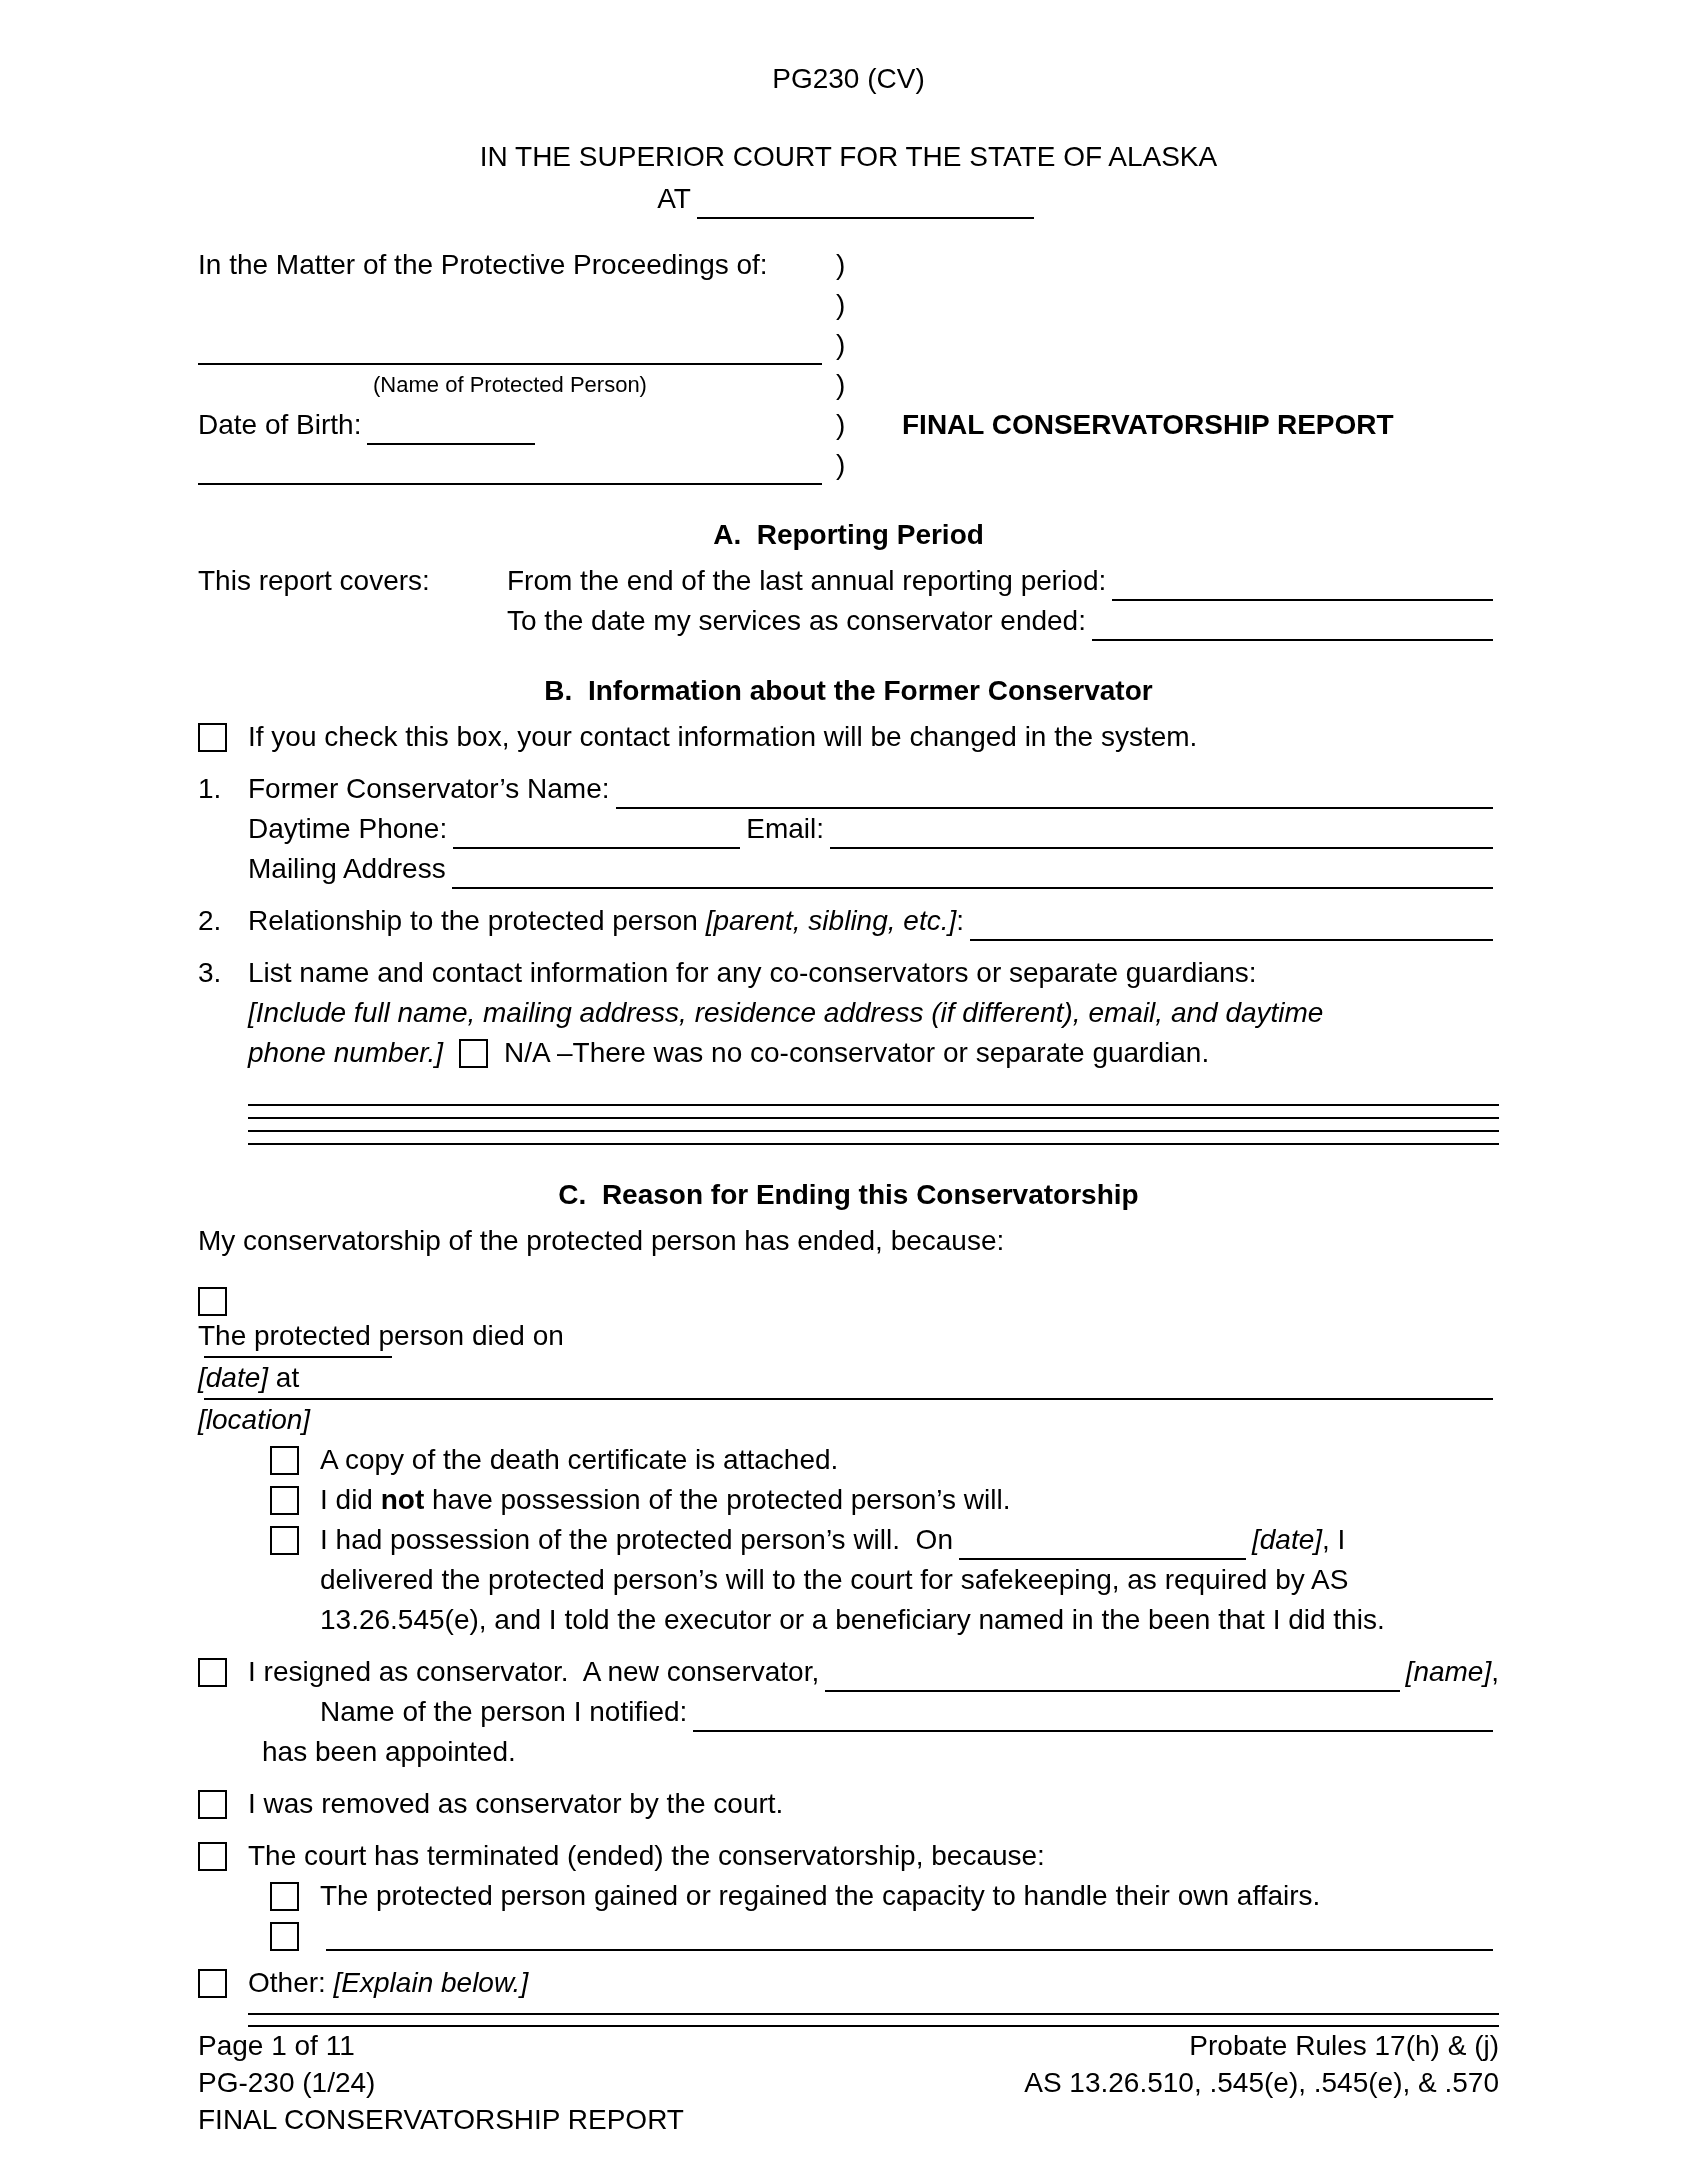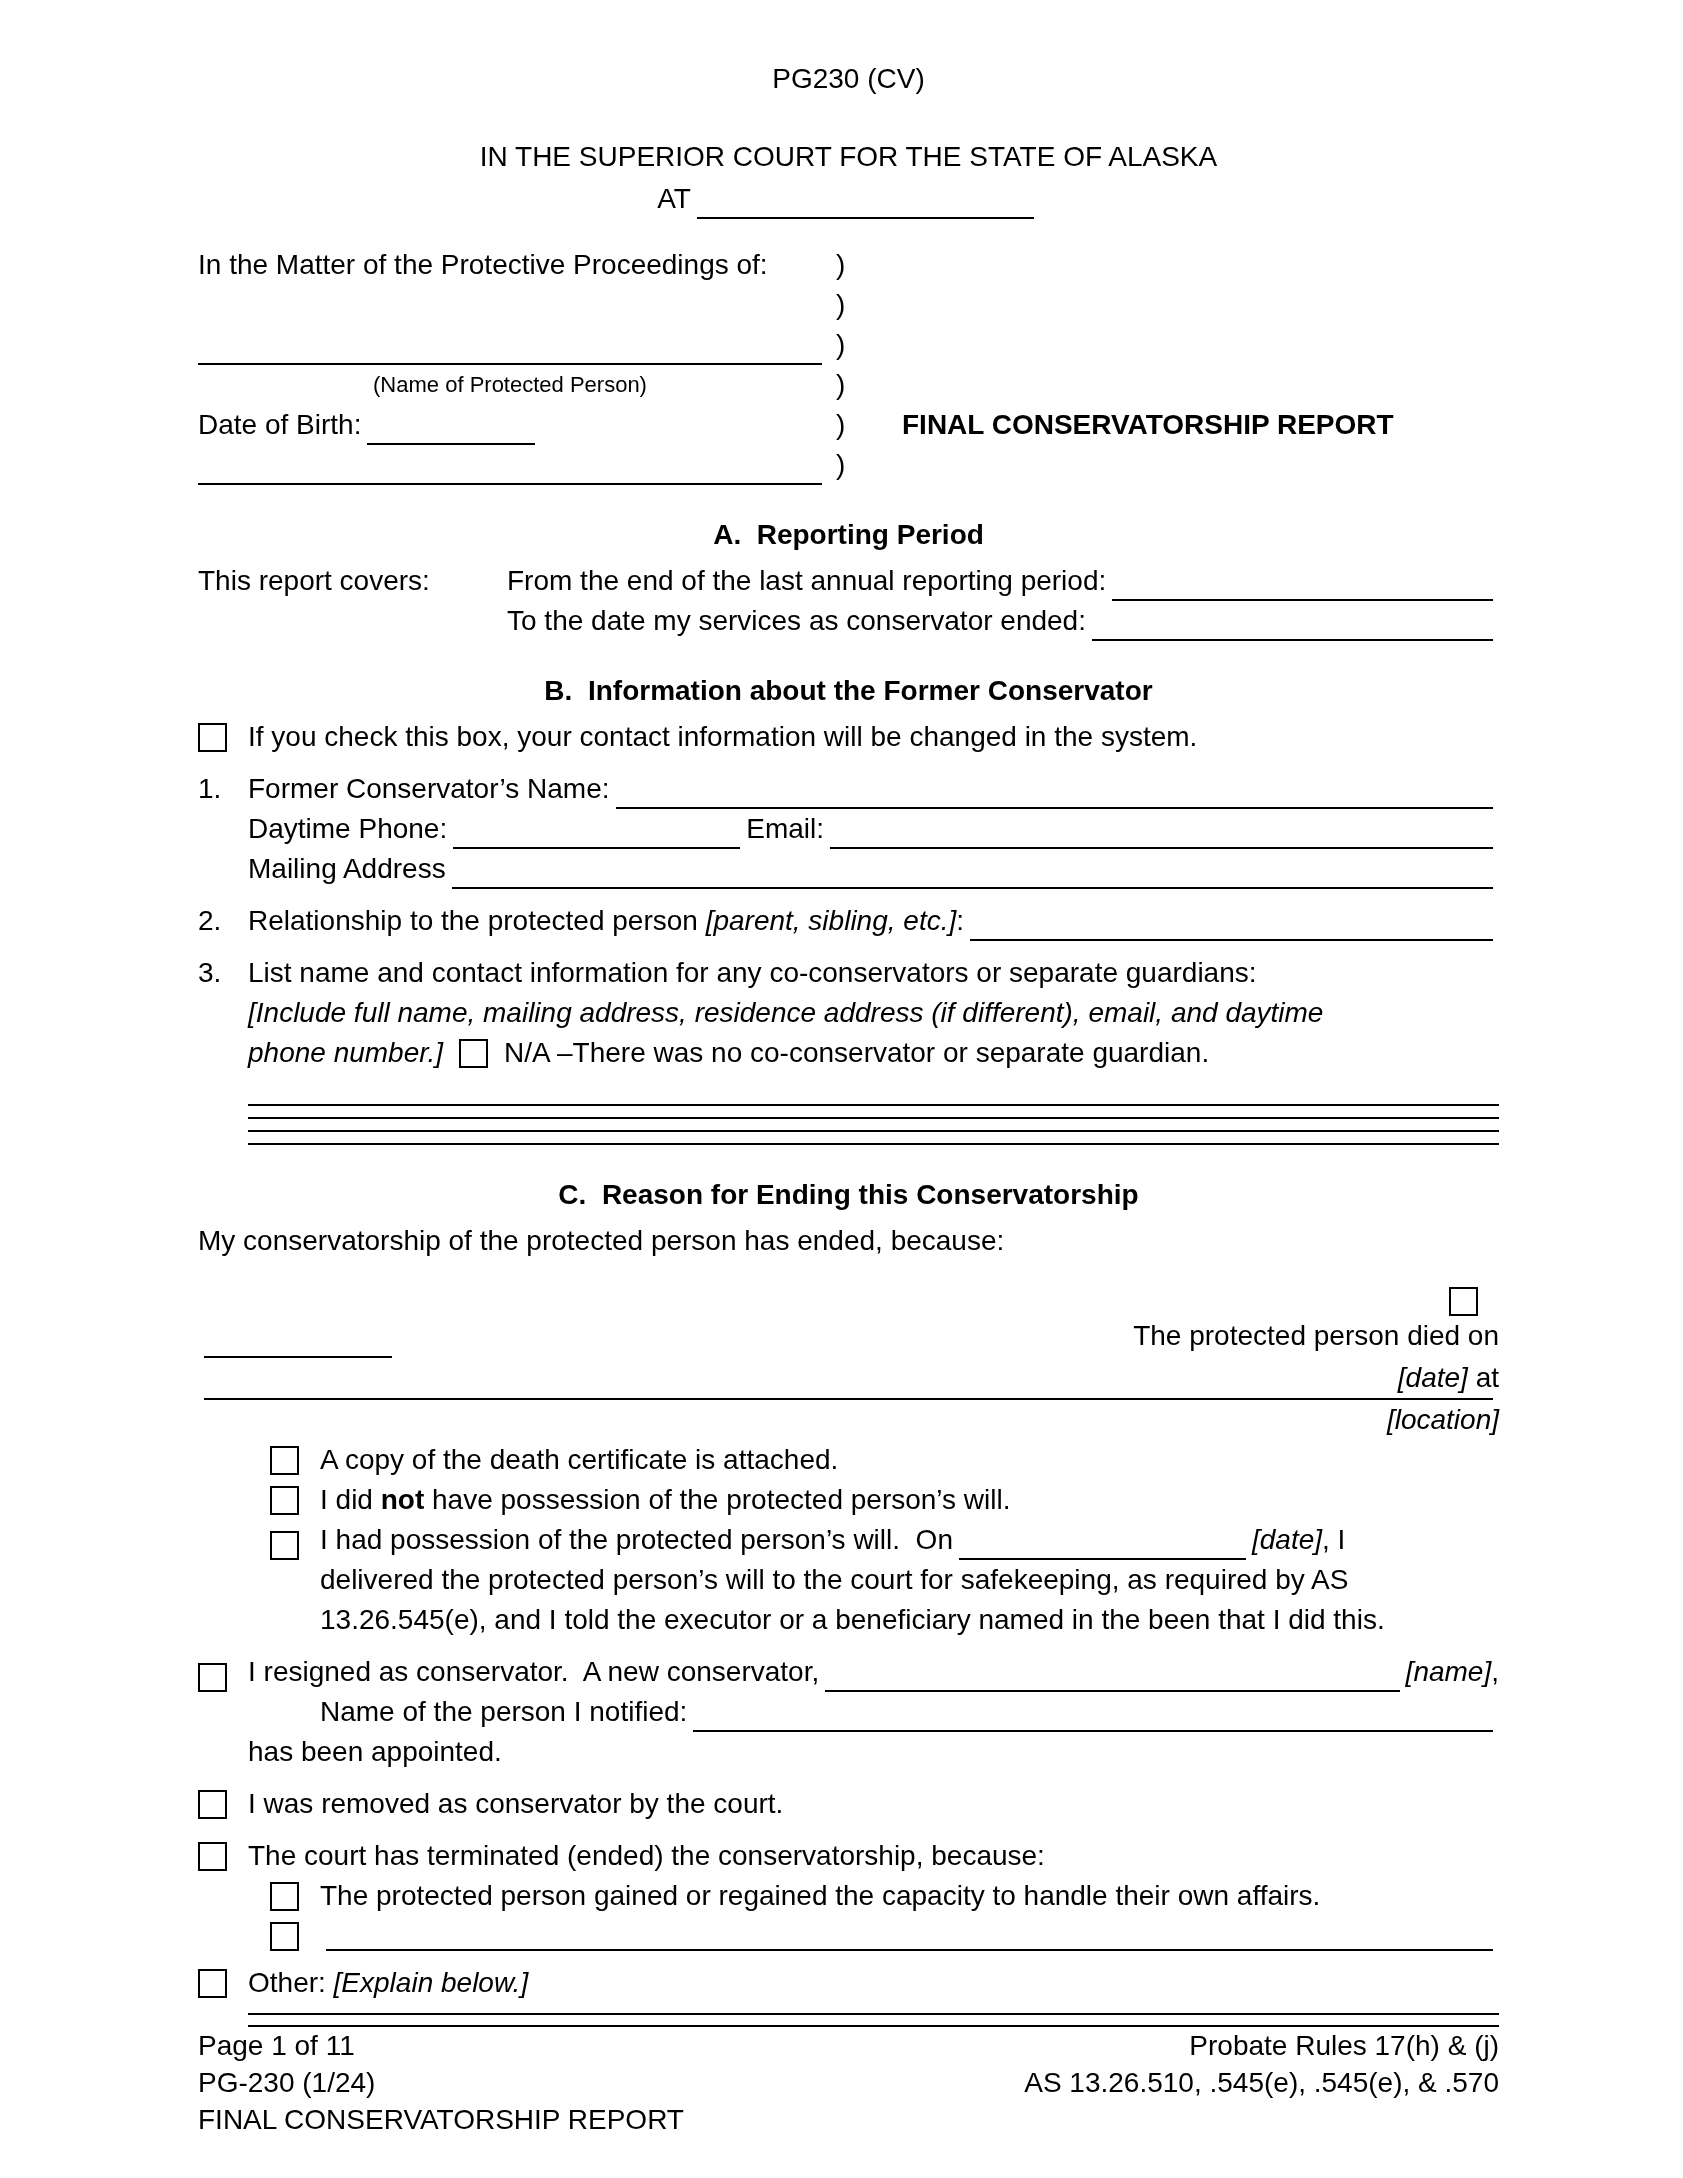--- a/index.html
+++ b/index.html
@@ -8,41 +8,41 @@
     width: 1683px; height: 2178px; margin: 0 auto; background: #ffffff;
     font-family: "Liberation Sans", "DejaVu Sans", sans-serif;
     font-size: 28px; line-height: 40px; color: #000;
     padding: 59px 184px 40px 198px;
     display: flex; flex-direction: column; overflow: hidden;
   }
   .right-align { text-align: center; }
   .center-text { text-align: center; }
   em { font-style: italic; }
   .line { display: flex; align-items: flex-start; }
-  .nw { white-space: nowrap; align-items: flex-end; }
+  .nw { white-space: nowrap; }
   .grp { flex: none; white-space: nowrap; }
   .blank { border-bottom: 2px solid #000; margin: 0 6px; align-self: stretch; }
   .grow { flex: 1 1 auto; }
   .w170 { flex: none; width: 168px; }
   .w190 { flex: none; width: 188px; }
   .w290 { flex: none; width: 287px; }
   .w340 { flex: none; width: 337px; }
   .lbl310 { flex: none; width: 309px; }
   .num { flex: none; width: 50px; }
   .checkbox {
     flex: none; display: inline-block; width: 29px; height: 29px;
     border: 2px solid #000; background: #fff; margin: 6px 21px 0 0;
   }
   .checkbox.inline { margin-left: 16px; margin-right: 16px; vertical-align: -4px; }
   .sec-h { text-align: center; font-weight: bold; margin: 30px 0 6px; }
   .mt { margin-top: 12px; }
   .mt-s { margin-top: 20px; flex-direction: column; }
   .sub { margin-left: 72px; }
   .cont { margin-left: 122px; }
-  .cont1 { margin-left: 50px; }
+  .cont1 { margin-left: 64px; }
   .rule { margin-left: 50px; height: 40px; border-bottom: 2px solid #000; }
   .rule.tight { height: 36px; }
   
   .caption { display: flex; margin-top: 26px; }
   .cap-left { flex: none; width: 624px; display: flex; flex-direction: column; }
   .cap-mid { flex: none; width: 50px; padding-left: 14px; }
   .cap-right { flex: 1 1 auto; padding-left: 30px; display: flex; flex-direction: column; }
   .cap-row { height: 40px; line-height: 40px; display: flex; align-items: flex-start; }
   .cap-caption { justify-content: center; font-size: 22px; }
   .cap-title { font-weight: bold; white-space: nowrap; font-size: 28px; }

